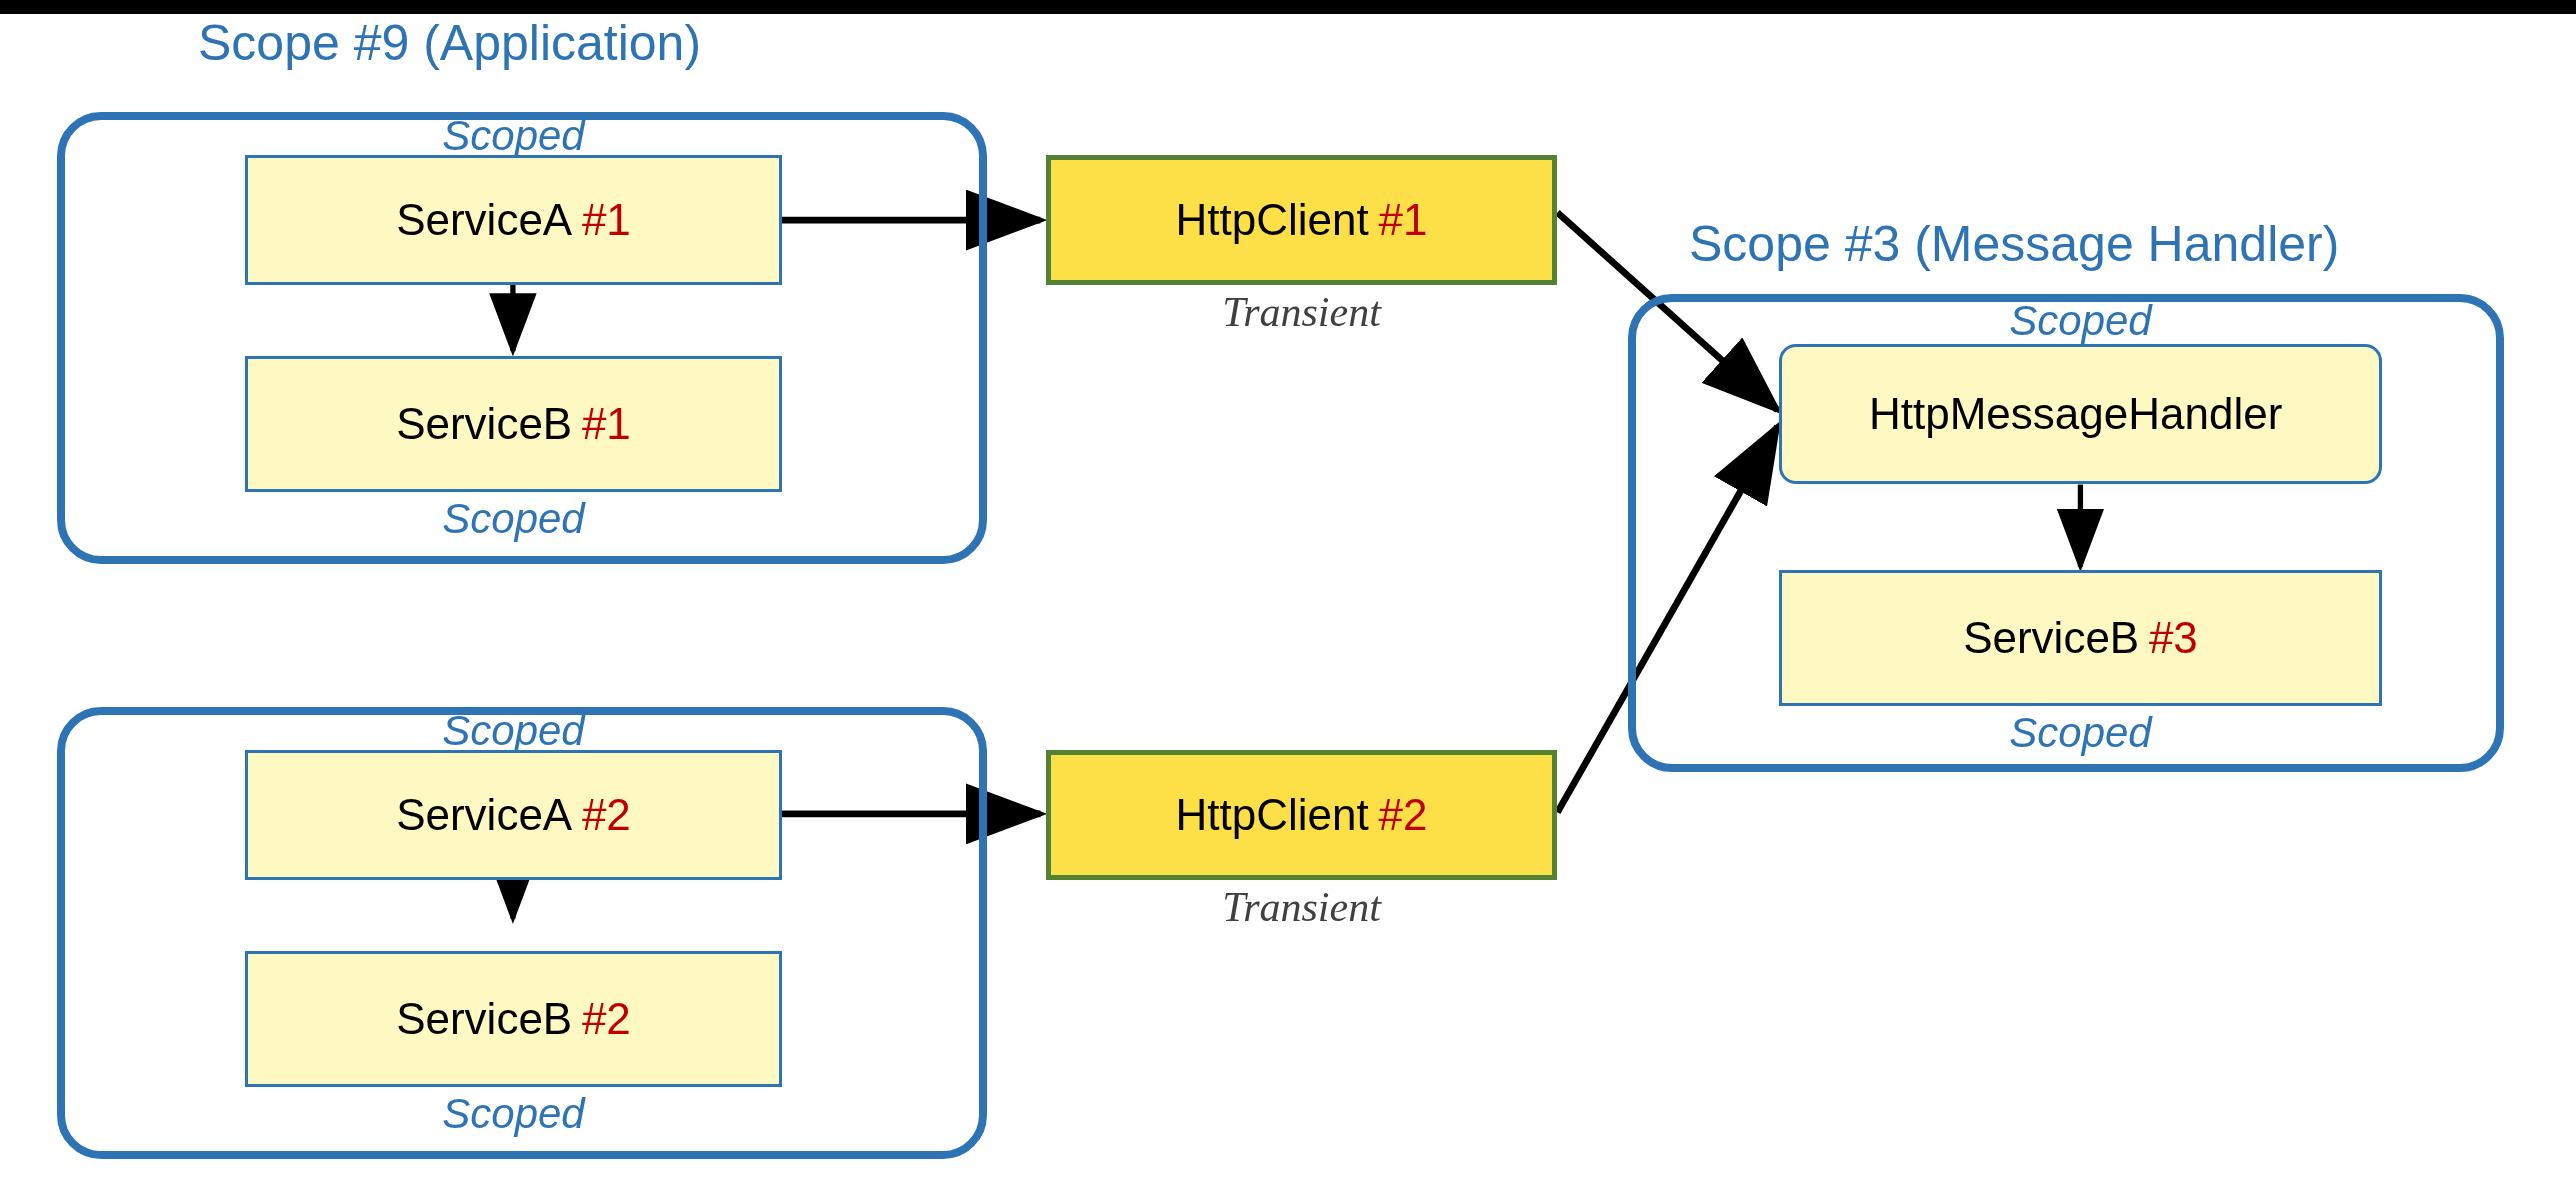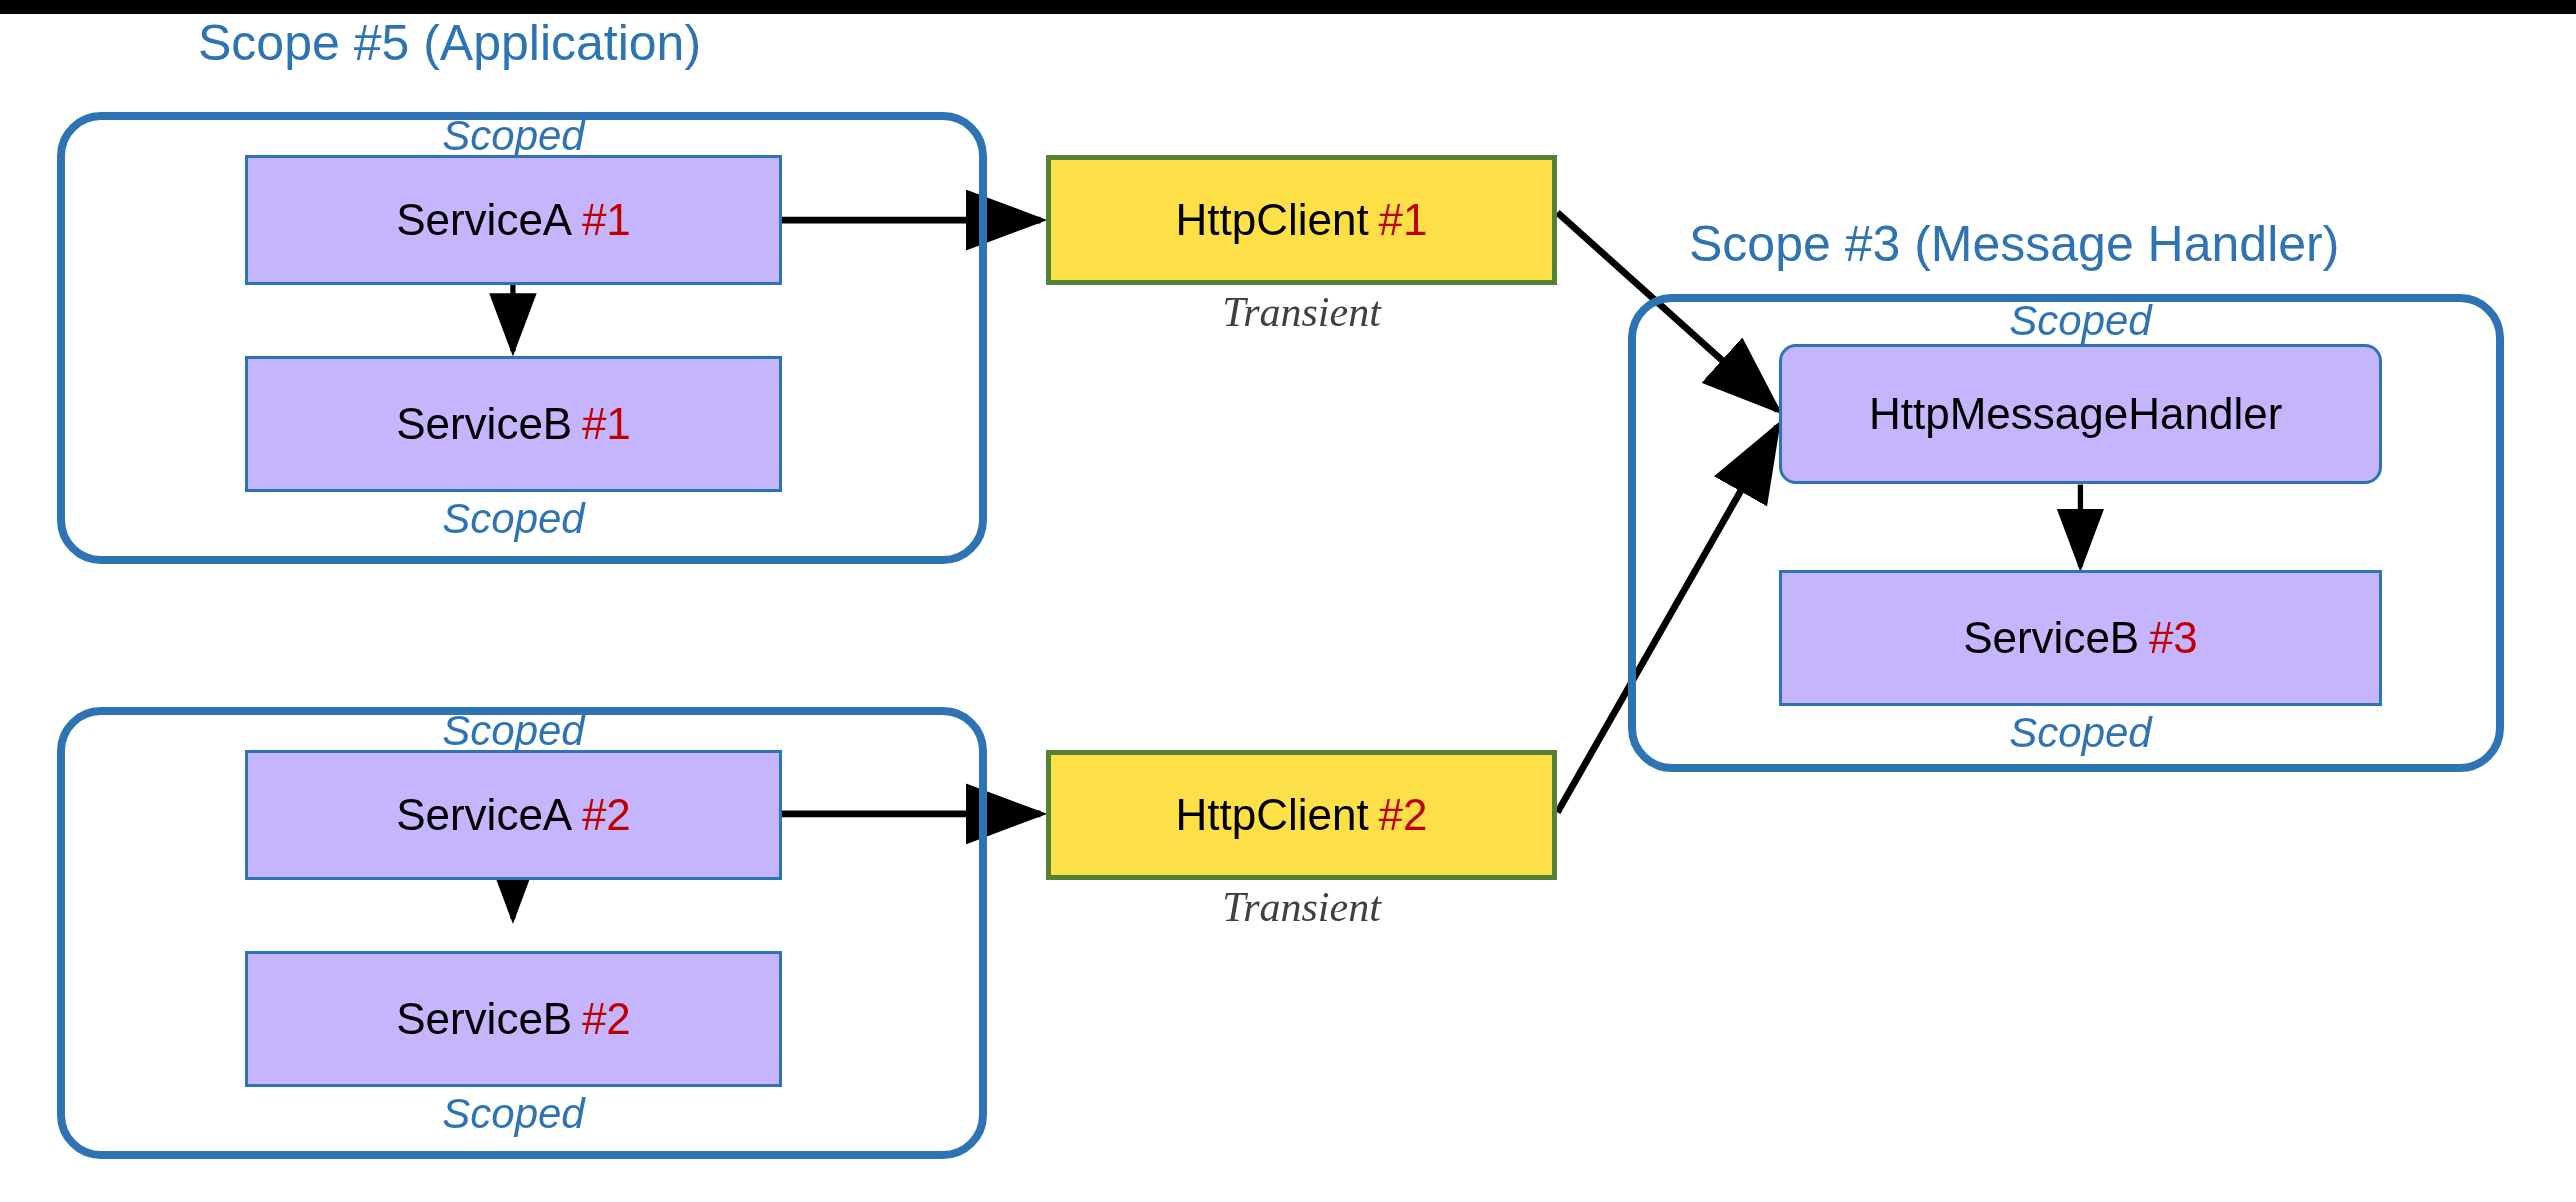--- a/index.html
+++ b/index.html
@@ -54,21 +54,21 @@
     display: flex;
     align-items: center;
     justify-content: center;
     font-size: 44px;
     line-height: 1;
     white-space: nowrap;
     color: #000000;
     font-family: "Liberation Sans", sans-serif;
   }
   .node.blue {
-    background: #c4b5fd;
+    background: #fef9c3;
     border: 3.8px solid #2E74B5;
   }
   .node.green {
     background: #fde047;
     border: 5.3px solid #548235;
   }
   .node .idx {
     color: #C00000;
     margin-left: 0.22em;
   }
@@ -107,21 +107,21 @@
 
     <line x1="680" y1="1131" x2="680" y2="1219" stroke="#000000" stroke-width="7" marker-end="url(#ah)"></line>
 
     <line x1="1036" y1="1080" x2="1380" y2="1080" stroke="#000000" stroke-width="9" marker-end="url(#ah)"></line>
 
     <line x1="2066" y1="1078" x2="2358" y2="566" stroke="#000000" stroke-width="9" marker-end="url(#ah)"></line>
 
     <line x1="2760" y1="643" x2="2760" y2="752" stroke="#000000" stroke-width="7" marker-end="url(#ah)"></line>
   </svg>
 
-  <div class="scope-title" style="left:198px; top:18px;">Scope #5 (Application)</div>
+  <div class="scope-title" style="left:198px; top:18px;">Scope #9 (Application)</div>
   <div class="scope" style="left:57px; top:112px; width:930px; height:452px;"></div>
   <div class="lifetime scoped" style="left:245px; top:115px; width:537px;">Scoped</div>
 
   <div class="node blue" style="left:245px; top:155px; width:537px; height:130px;">
     <span>ServiceA</span>
       <span class="idx">#1</span>
   </div>
 
   <div class="node blue" style="left:245px; top:356px; width:537px; height:136px;">
     <span>ServiceB</span>

